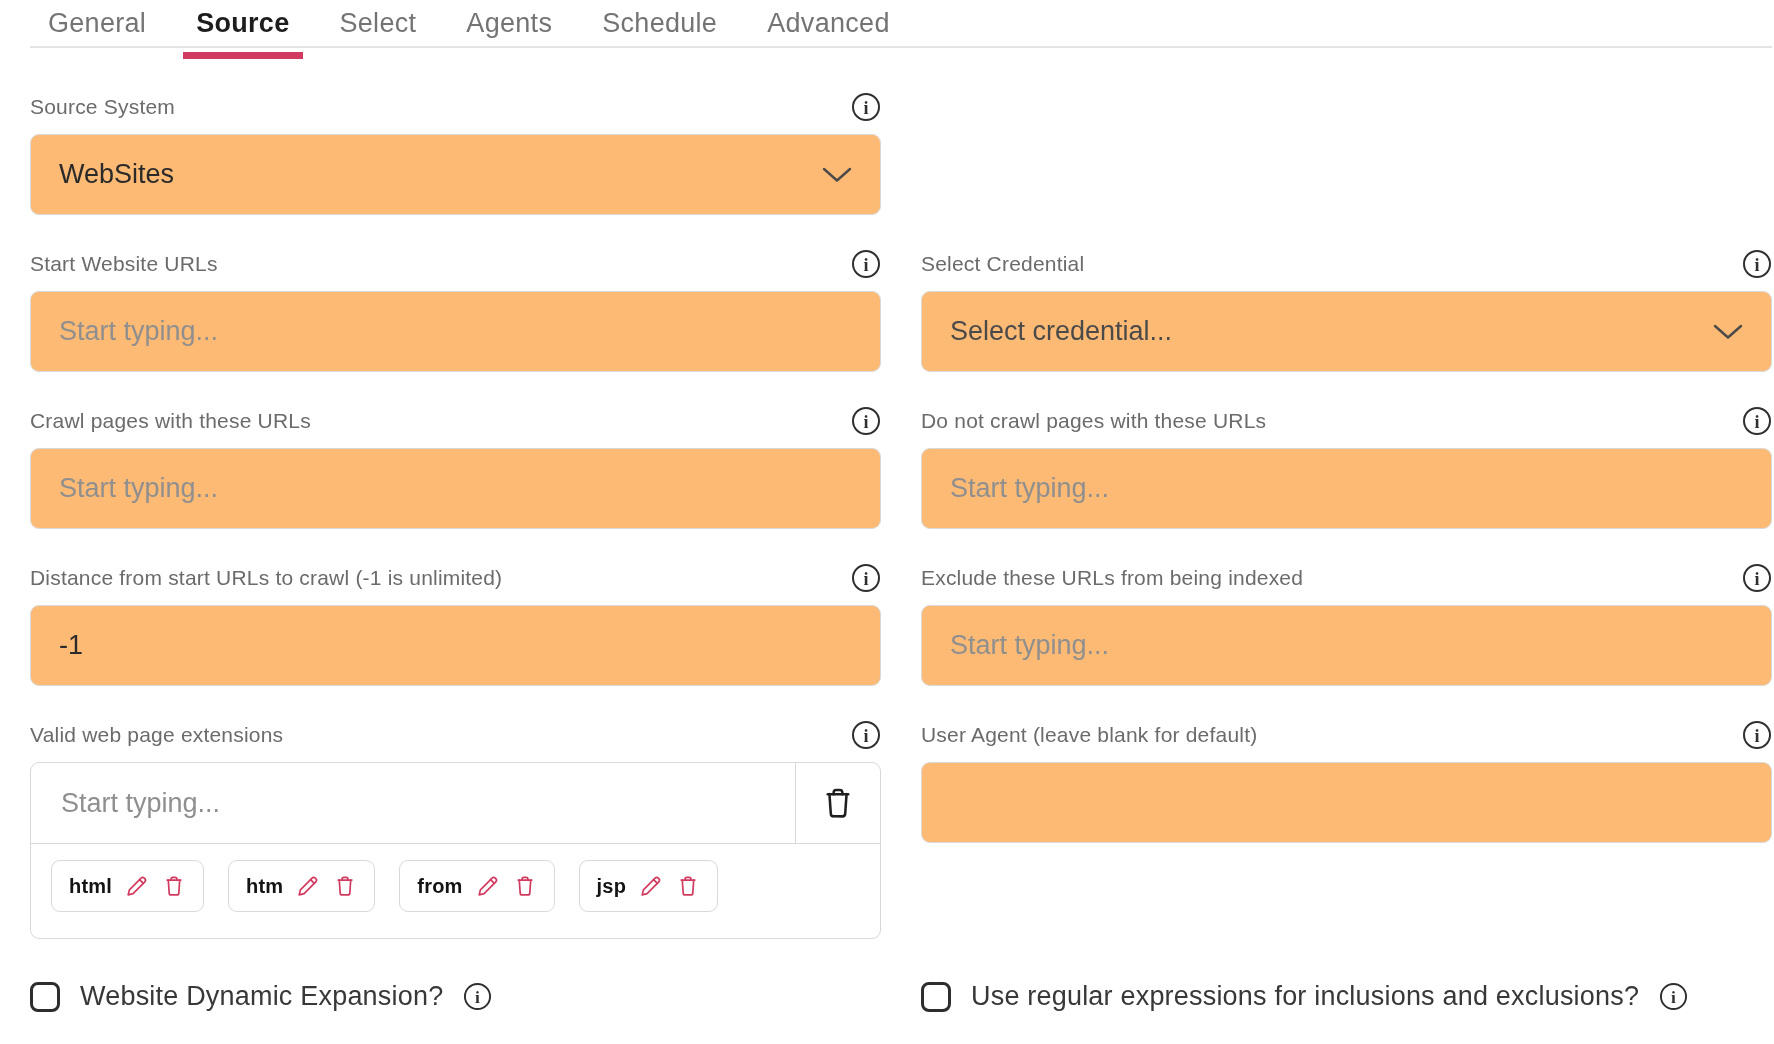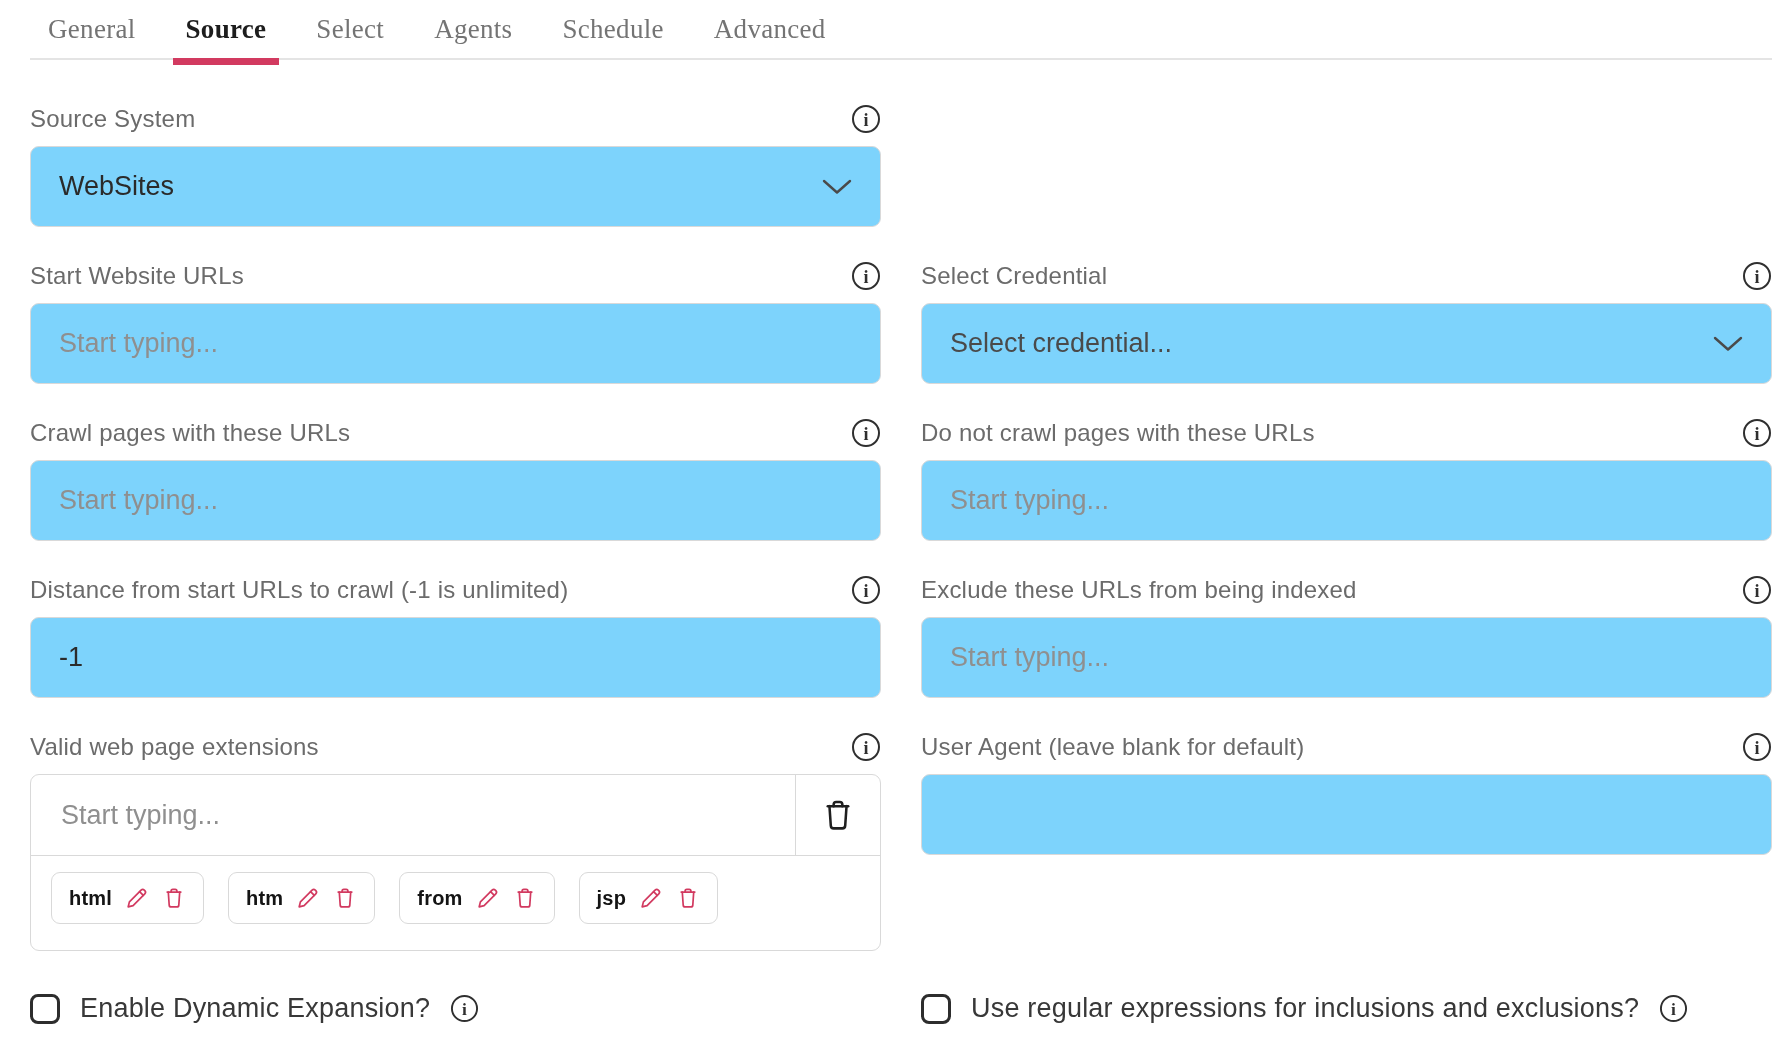--- a/index.html
+++ b/index.html
@@ -15,21 +15,21 @@
   body{
     width:1774px;height:1044px;overflow:hidden;background:#fff;
     font-family:"Liberation Sans","DejaVu Sans",sans-serif;
     -webkit-font-smoothing:antialiased;
   }
   .page{padding:0 2px 0 30px;}
 
   
   .tabs{
     display:flex;align-items:center;gap:24px;
-    height:60px;border-bottom:2px solid #E4E4E4;padding-left:5px;font-family:Liberation Serif, serif;
+    height:48px;border-bottom:2px solid #E4E4E4;padding-left:5px;
   }
   .tab{
     position:relative;height:64px;display:flex;align-items:center;
     padding:0 13px;font-size:27px;letter-spacing:.3px;
     color:var(--tab-inactive);background:none;border:none;cursor:pointer;
     font-family:inherit;
   }
   .tab.active{color:#1D1D1D;font-weight:bold;}
   .tab.active::after{
     content:"";position:absolute;left:0;right:0;bottom:-4px;height:7px;
@@ -38,27 +38,27 @@
 
   
   .grid{
     display:grid;grid-template-columns:851px 851px;column-gap:40px;row-gap:34px;
     margin-top:44px;align-items:start;
   }
   .field-head{
     display:flex;justify-content:space-between;align-items:center;
     height:30px;margin-bottom:12px;
   }
-  .field-label{font-size:24px;color:var(--label);letter-spacing:.2px;}
+  .field-label{font-size:21px;color:var(--label);letter-spacing:.2px;}
   .info-btn{
     width:30px;height:30px;padding:0;border:none;background:none;cursor:pointer;
     display:flex;align-items:center;justify-content:center;flex:0 0 auto;
   }
   .box{
-    height:81px;border:1px solid var(--border);border-radius:9px;background:#7dd3fc;
+    height:81px;border:1px solid var(--border);border-radius:9px;background:#fdba74;
     display:flex;align-items:center;padding:0 28px;font-size:27px;color:var(--text);
   }
   .box input{
     border:none;outline:none;width:100%;padding:0;background:transparent;
     font:inherit;color:var(--text);
   }
   .box input::placeholder{color:var(--placeholder);opacity:1;}
   .dropdown{justify-content:space-between;cursor:pointer;}
   .dropdown .value{color:#2A2A2A;}
   .dropdown .value.muted{color:#4A4A4A;}
@@ -351,21 +351,21 @@
             </svg>
         </button>
       </div>
       <div class="box">
         <input type="text" value="" style="">
       </div>
     </div>
 
     <div class="check-row">
       <button class="checkbox"></button>
-      <span class="check-label">Enable Dynamic Expansion?</span>
+      <span class="check-label">Website Dynamic Expansion?</span>
       <button class="info-btn">
         <svg width="29" height="29" viewBox="0 0 30 30">
             <use href="#def-info"></use>
           </svg>
       </button>
     </div>
 
     <div class="check-row">
       <button class="checkbox"></button>
       <span class="check-label">Use regular expressions for inclusions and exclusions?</span>

